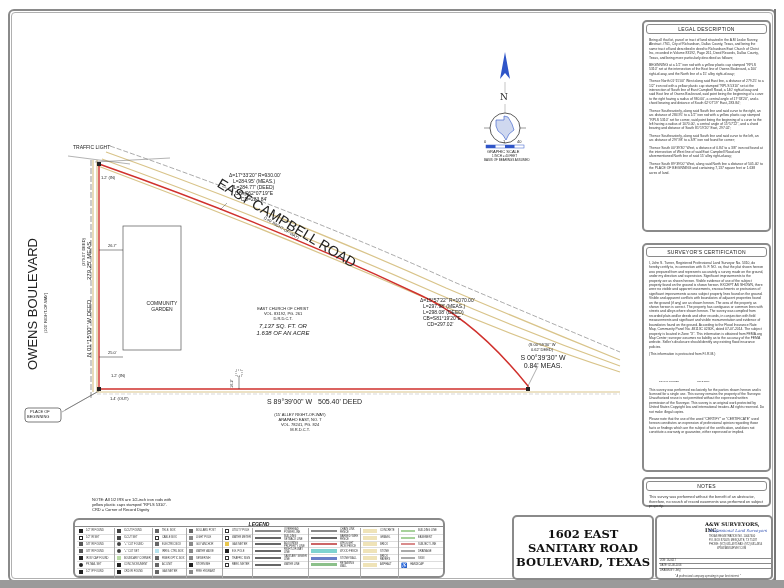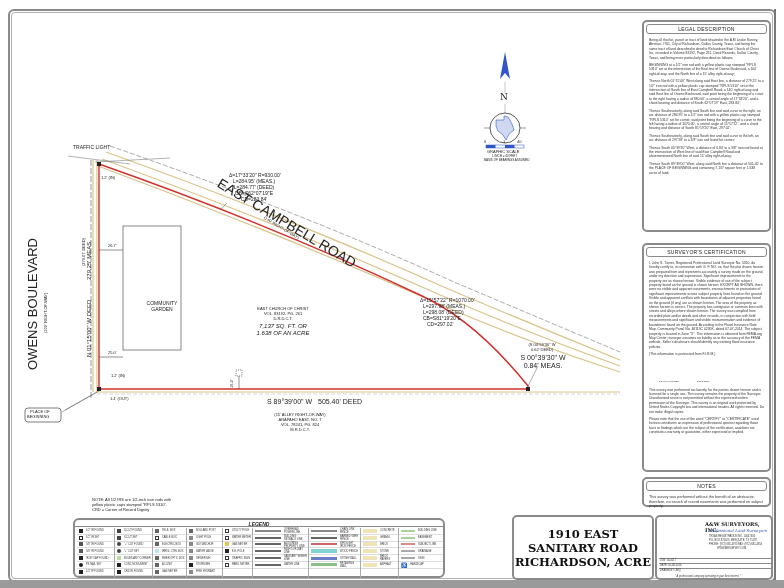--- a/index.html
+++ b/index.html
@@ -214,23 +214,23 @@
 </div>
 
 <div class="panel" style="left:642px;top:477px;width:129px;height:30px;">
   <span class="panel-title">NOTES</span>
   <div class="panel-body" style="font-size:3.8px;line-height:4.6px;">
     <p>This survey was performed without the benefit of an abstractor, therefore, no search of record easements was performed on subject property.</p>
   </div>
 </div>
 
 <div class="title-block">
-  <span>1910 EAST</span>
+  <span>1602 EAST</span>
   <span>SANITARY ROAD</span>
-  <span>RICHARDSON, ACRE</span>
+  <span>BOULEVARD, TEXAS</span>
 </div>
 
 <div class="company-block">
   <span class="company-name">A&amp;W SURVEYORS, INC.</span>
   <span class="company-sub">Professional Land Surveyors</span>
   <span class="company-line" style="top:18px;">TEXAS REGISTRATION NO. 10047400</span>
   <span class="company-line" style="top:22px;">P.O. BOX 870029, MESQUITE, TX 75187</span>
   <span class="company-line" style="top:26px;">PHONE: (972) 681-4975 FAX: (972) 681-4954</span>
   <span class="company-line" style="top:30px;left:60px;">WWW.AWSURVEY.COM</span>
   <div class="info-row" style="top:41px;">JOB:  16-0017</div>

